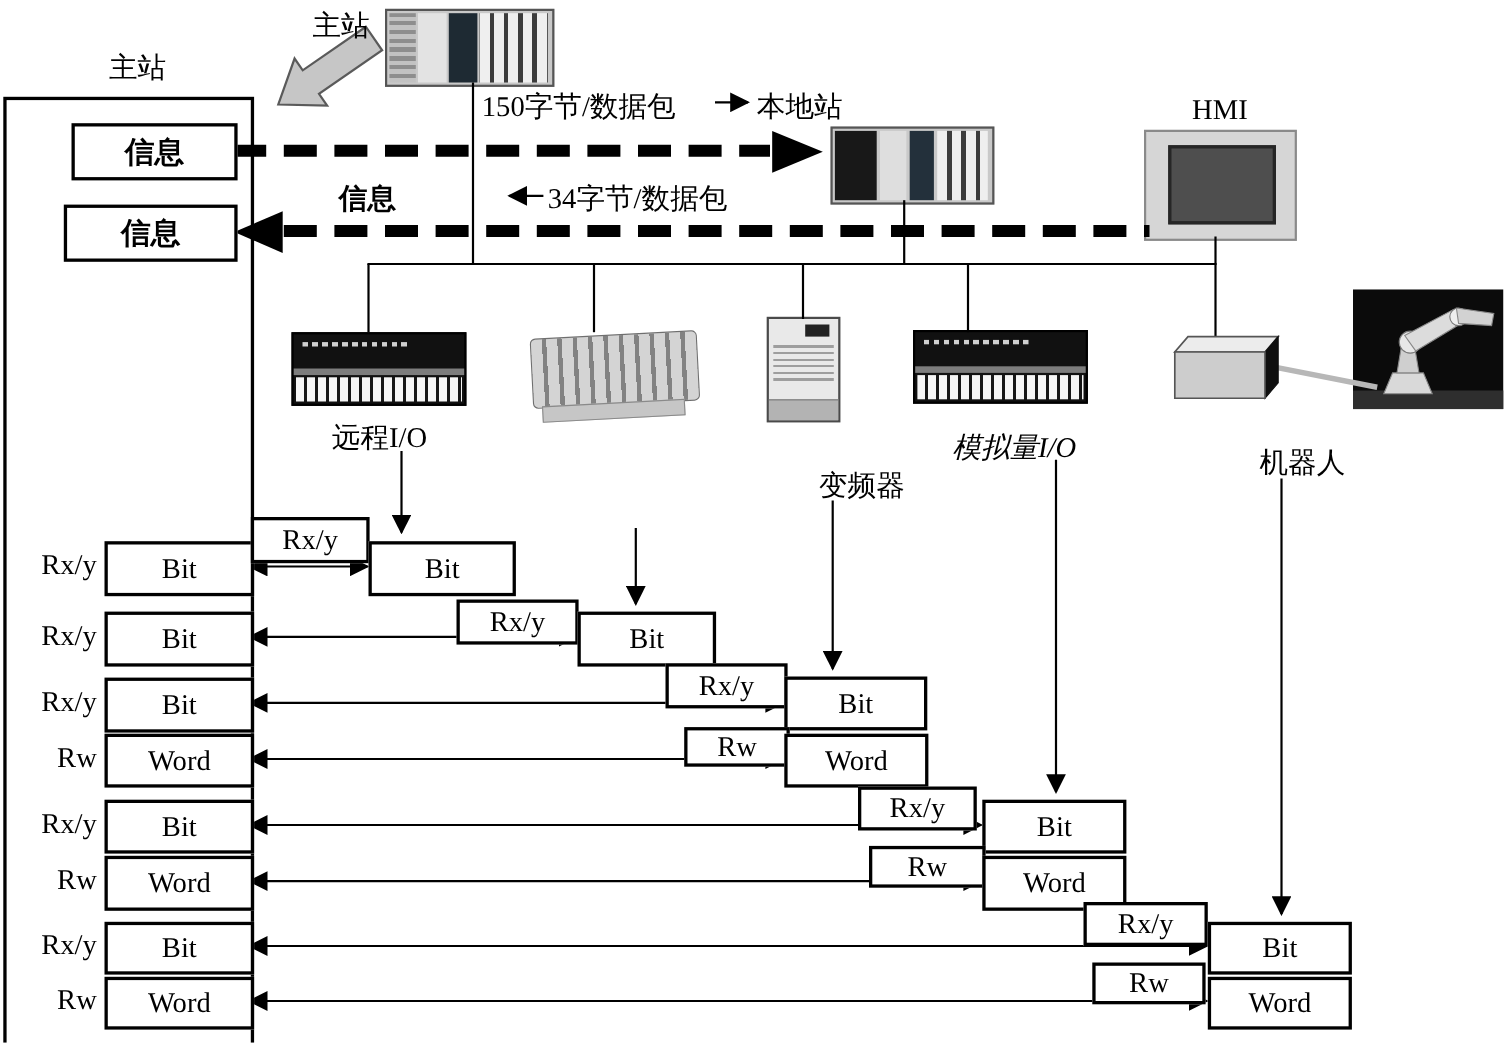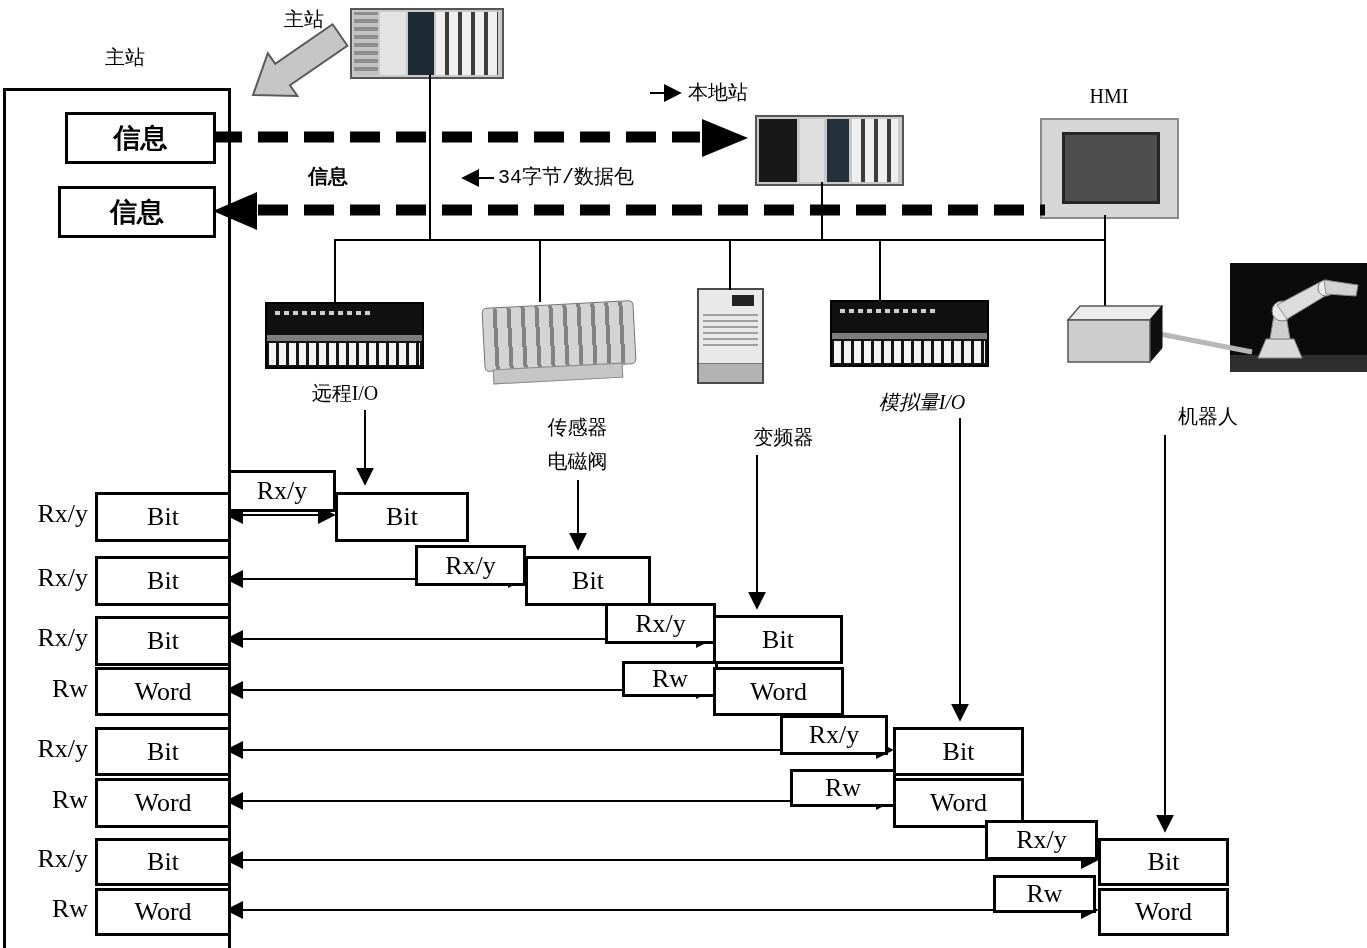--- a/index.html
+++ b/index.html
@@ -1,18 +1,18 @@
 <!DOCTYPE html>
 <html><head>
 <meta charset="utf-8">
 <style>
   html,body{margin:0;padding:0;background:#fff;}
   #stage{position:relative;width:1367px;height:948px;background:#ffffff;overflow:hidden;
          font-family:"Liberation Serif","DejaVu Serif",serif;color:#000;}
-  .lbl{position:absolute;font-size:20px;white-space:nowrap;}
+  .lbl{position:absolute;font-size:26px;white-space:nowrap;}
   .lbl.center{text-align:center;}
   .lbl.bold{font-weight:700;}
   .panel{position:absolute;border:3px solid #000;background:#fff;}
   .info-box{position:absolute;border:3px solid #000;background:#fff;display:flex;align-items:center;
             justify-content:center;font-size:27px;font-weight:700;}
   .data-box{position:absolute;border:3px solid #000;background:#fff;display:flex;align-items:center;
             justify-content:center;font-size:26px;}
   .row-side{position:absolute;font-size:26px;text-align:right;line-height:34px;}
   
   .plc{position:absolute;background:#c9c9c9;border:2px solid #555;}
@@ -159,39 +159,36 @@
       <line x1="227" y1="910" x2="1097" y2="910" stroke="#000" stroke-width="2" marker-start="url(#ah)" marker-end="url(#ah)"></line>
     </svg>
 
   <div class="lbl center" style="left:58px;top:44px;width:134px;">主站</div>
 
   <div class="info-box" style="left:65px;top:112px;width:145px;height:46px;">信息</div>
   <div class="info-box" style="left:58px;top:186px;width:152px;height:46px;">信息</div>
 
   <div class="lbl" style="left:284px;top:6px;">主站</div>
 
+  <div class="lbl" style="left:438px;top:79px;">150字节/数据包</div>
   <div class="lbl" style="left:688px;top:79px;font-family:Liberation Serif, serif;">本地站</div>
 
   <div class="lbl bold" style="left:308px;top:163px;">信息</div>
-  <div class="lbl" style="left:498px;top:163px;font-family:Liberation Mono, monospace;">34字节/数据包</div>
+  <div class="lbl" style="left:498px;top:163px;">34字节/数据包</div>
 
   <div class="lbl center" style="left:1073px;top:85px;width:72px;">HMI</div>
 
   <div class="lbl center" style="left:280px;top:380px;width:130px;">远程I/O</div>
 
-  <div class="lbl center" style="left:515px;top:410px;width:125px;line-height:34px;">
-    <div>传感器</div>
-    <div>电磁阀</div>
-  </div>
 
   <div class="lbl center" style="left:731px;top:424px;width:105px;">变频器</div>
 
   <div class="lbl center" style="left:853px;top:389px;width:138px;font-style:italic;">模拟量I/O</div>
 
-  <div class="lbl center" style="left:1154px;top:403px;width:108px;">机器人</div>
+  <div class="lbl center" style="left:1130px;top:403px;width:108px;">机器人</div>
 
 <div class="row-side" style="left: 8px; top: 497px; width: 80px; height: 34px;">Rx/y</div>
     <div class="data-box" style="left: 95px; top: 492px; width: 130px; height: 44px;">Bit</div>
     <div class="data-box" style="left: 228px; top: 470px; width: 102px; height: 36px;">Rx/y</div>
     <div class="data-box" style="left: 335px; top: 492px; width: 128px; height: 44px;">Bit</div>
     <div class="row-side" style="left: 8px; top: 561px; width: 80px; height: 34px;">Rx/y</div>
     <div class="data-box" style="left: 95px; top: 556px; width: 130px; height: 44px;">Bit</div>
     <div class="data-box" style="left: 415px; top: 545px; width: 105px; height: 35px;">Rx/y</div>
     <div class="data-box" style="left: 525px; top: 556px; width: 120px; height: 44px;">Bit</div>
     <div class="row-side" style="left: 8px; top: 621px; width: 80px; height: 34px;">Rx/y</div>

